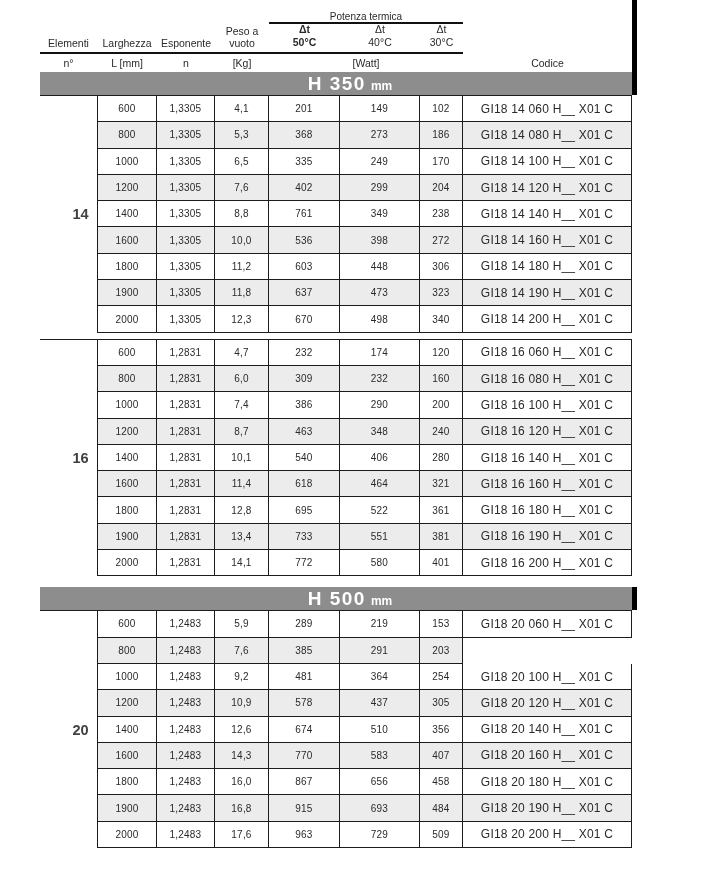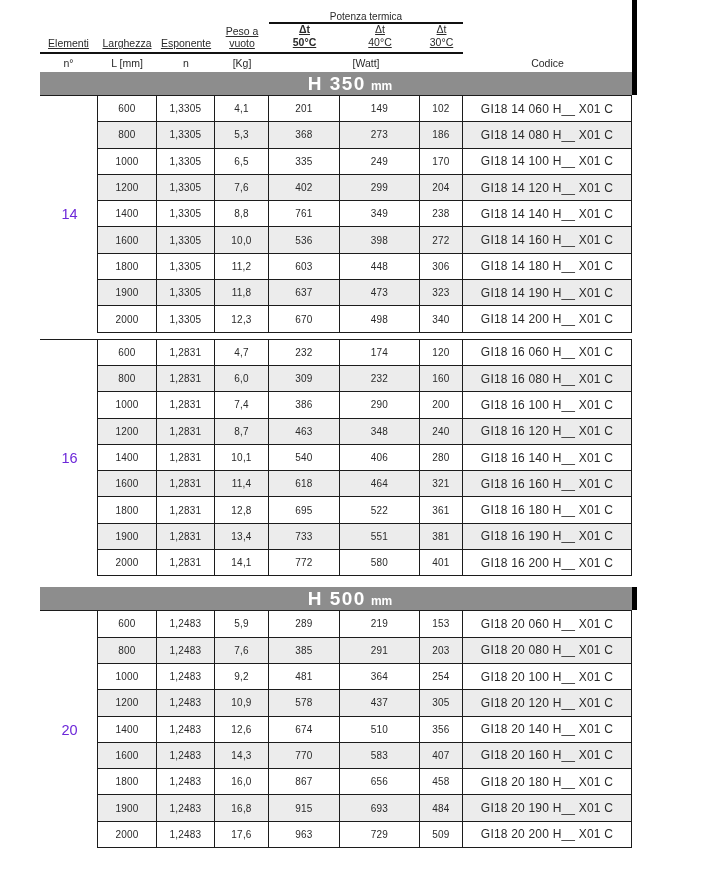--- a/index.html
+++ b/index.html
@@ -4,21 +4,21 @@
 <style>
   html,body{margin:0;padding:0;background:#fff;}
   .page{position:relative;width:710px;height:888px;background:#fff;
         font-family:"Liberation Sans",sans-serif;color:#2a2a2a;overflow:hidden;}
   :root{--bd:#1c1c1c;--banner:#8d8d8d;--stripe:#ececec;}
   .grid{display:grid;grid-template-columns:57px 60px 58px 54px 71px 80px 43px 169px;}
   .thead{margin-left:40px;width:592px;padding-top:8px;
          grid-template-rows:14px 2px 28px 2px 18px;}
   .pt{grid-column:5/8;grid-row:1;text-align:center;font-size:10px;align-self:end;}
   .ruleA{grid-column:5/8;grid-row:2;background:#111;height:2px;}
-  .hlab{grid-row:3;align-self:end;text-align:center;font-size:10.5px;padding-bottom:3px;text-decoration:underline;}
+  .hlab{grid-row:3;align-self:end;text-align:center;font-size:10.5px;padding-bottom:3px;}
   .dt{line-height:1.25;}
   .dt.b{font-weight:bold;}
   .ruleB{grid-column:1/8;grid-row:4;background:#111;height:2px;}
   .hsub{grid-row:5;text-align:center;font-size:10.5px;align-self:center;}
   .watt{grid-column:5/8;}
   .codh{grid-column:8;}
   .section{margin-left:40px;width:592px;}
   .section+.section{margin-top:6px;}
   .section:nth-of-type(3){margin-top:11px;}
   .banner{height:23px;background:var(--banner);position:relative;
@@ -30,23 +30,23 @@
   .section.first .bar{top:-74px;height:calc(100% + 74px);}
   .rows{position:relative;border-top:1px solid var(--bd);}
   .row{height:26.3px;box-sizing:border-box;}
   .c{display:flex;align-items:center;justify-content:center;font-size:10px;
      border-right:1px solid var(--bd);border-bottom:1px solid var(--bd);
      box-sizing:border-box;background:#fff;letter-spacing:.2px;}
   .c-spacer{border:none;background:transparent;}
   .c-larghezza{border-left:1px solid var(--bd);}
   .row.stripe .c:not(.c-spacer){background:var(--stripe);}
   .c-codice{font-size:12px;}
-  .elementi-num{position:absolute;left:1px;top:0;width:57px;height:100%;
+  .elementi-num{position:absolute;left:12px;top:0;width:57px;height:100%;
      display:flex;align-items:center;justify-content:center;
-     font-weight:normal;font-size:14.5px;color:#6d28d9;}
+     font-weight:bold;font-size:14.5px;color:#404040;}
 </style>
 </head>
 <body>
 
 <div class="page">
 
   <div class="thead grid">
     <div class="pt">Potenza termica</div>
     <div class="ruleA"></div>
 
@@ -294,21 +294,20 @@
             <div class="c c-codice">GI18 20 060 H__ X01 C</div>
           </div>
           <div class="row grid stripe">
             <div class="c c-spacer"></div>
             <div class="c c-larghezza">800</div>
             <div class="c c-esponente">1,2483</div>
             <div class="c c-peso">7,6</div>
             <div class="c c-dt50">385</div>
             <div class="c c-dt40">291</div>
             <div class="c c-dt30">203</div>
-            <div class="c c-codice">GI18 20 080 H__ X01 C</div>
           </div>
           <div class="row grid">
             <div class="c c-spacer"></div>
             <div class="c c-larghezza">1000</div>
             <div class="c c-esponente">1,2483</div>
             <div class="c c-peso">9,2</div>
             <div class="c c-dt50">481</div>
             <div class="c c-dt40">364</div>
             <div class="c c-dt30">254</div>
             <div class="c c-codice">GI18 20 100 H__ X01 C</div>

